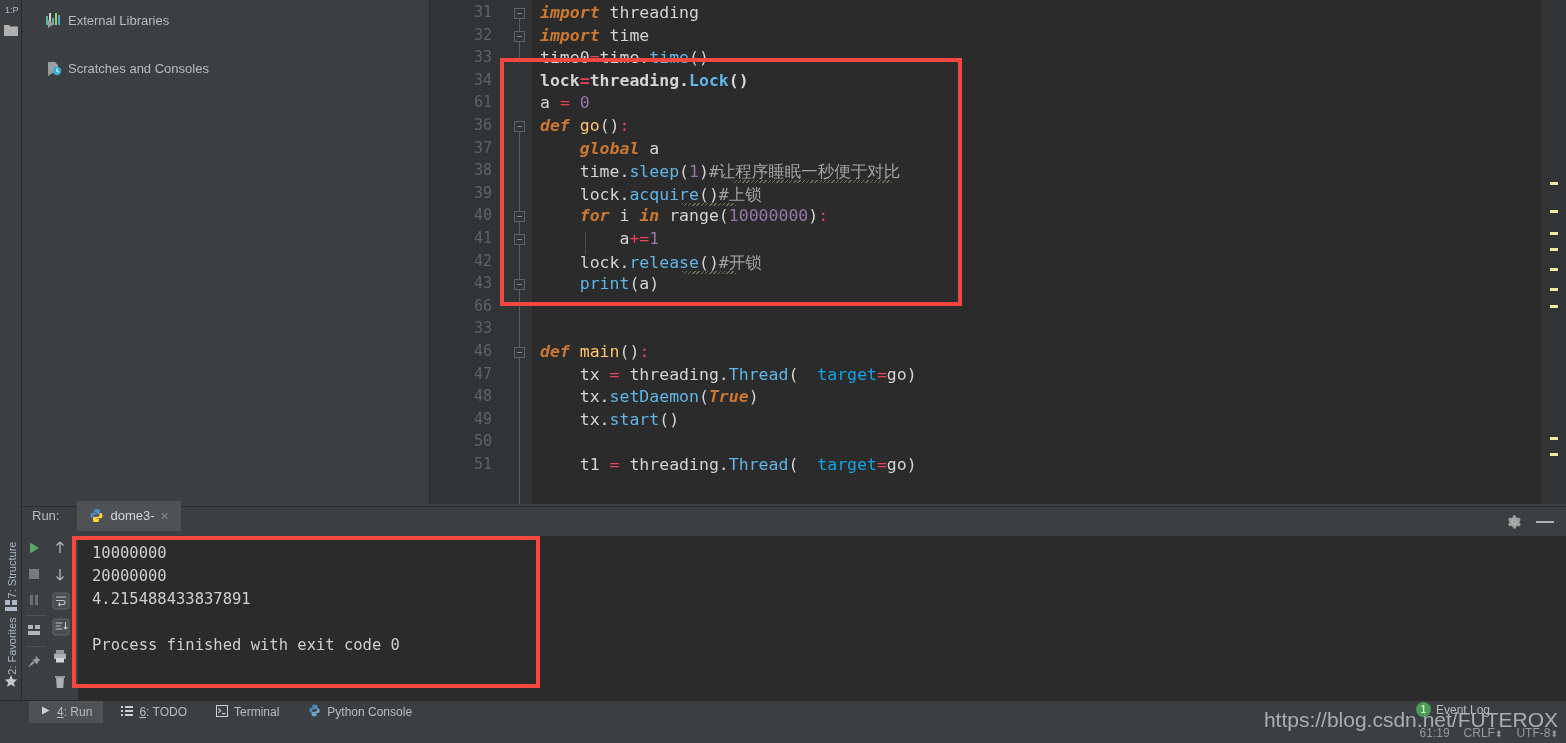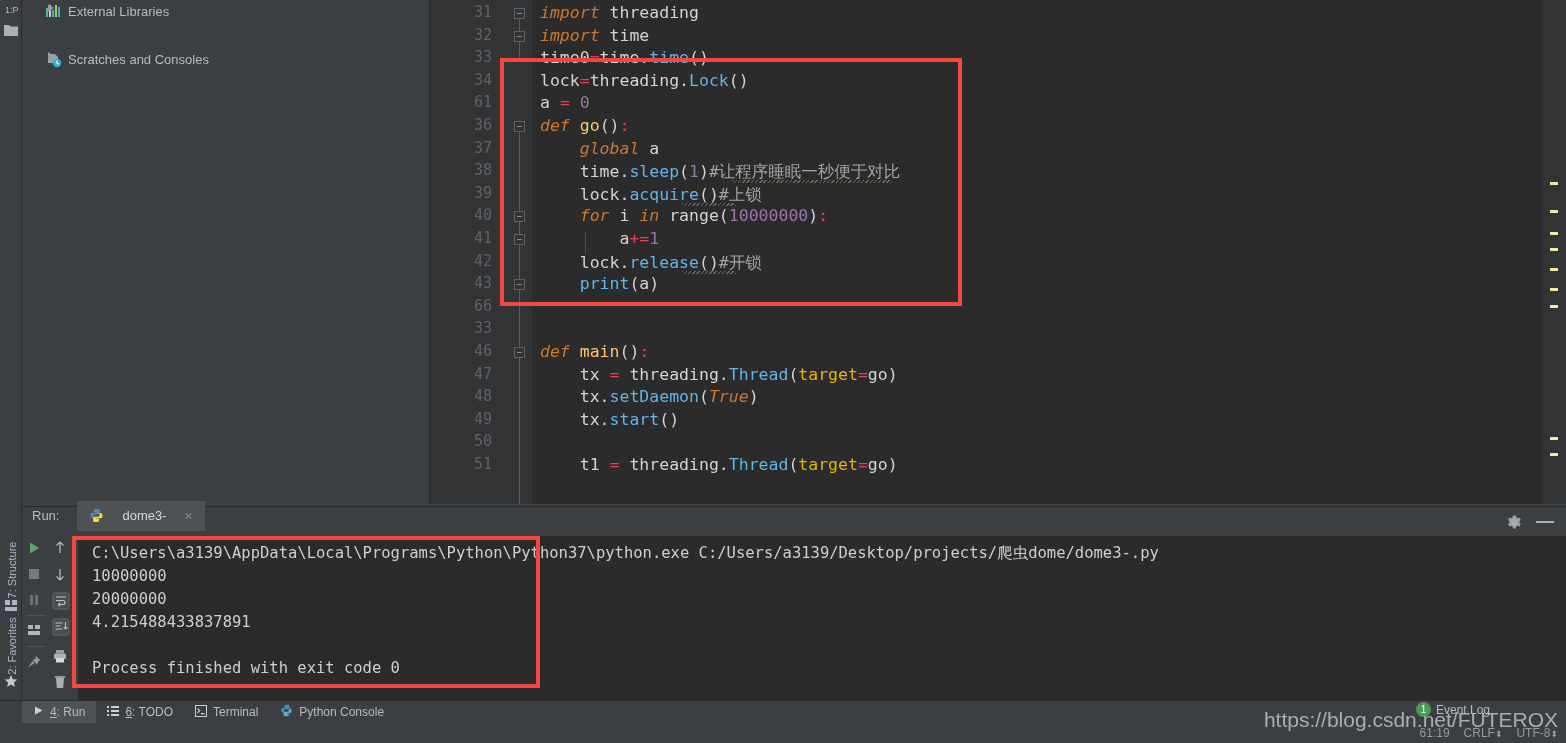--- a/index.html
+++ b/index.html
@@ -23,21 +23,21 @@
     text-align: center;
   }
   .strip-icon { position: absolute; left: 4px; width: 14px; height: 14px; }
 
   
   .project-pane {
     position: absolute; left: 22px; top: 0; width: 408px; height: 504px;
     background: #3c3f41; border-right: 1px solid #2b2b2b;
   }
   .tree-row {
-    position: relative; height: 24px; display: flex; align-items: flex-start;
+    position: relative; height: 24px; display: flex; align-items: flex-end;
     padding-left: 24px; font-size: 13px; color: #bbbbbb;
   }
   .tri {
     position: absolute; left: 26px; width: 0; height: 0;
     border-left: 6px solid #9a9a9a;
     border-top: 4px solid transparent; border-bottom: 4px solid transparent;
   }
   .tree-icon { width: 16px; height: 16px; margin-right: 6px; flex: 0 0 16px; }
   .barcode { display: flex; align-items: flex-end; height: 13px; gap: 1px; }
   .barcode i { width: 2px; display: block; }
@@ -60,27 +60,27 @@
     background: #2b2b2b; overflow: hidden;
   }
   .ln {
     position: absolute; right: 8px; width: 60px; text-align: right;
     font-family: "DejaVu Sans Mono", monospace; font-size: 15px; color: #606366;
   }
   .cl {
     position: absolute; left: 8px; white-space: pre;
     font-family: "DejaVu Sans Mono", monospace; font-size: 16.5px; color: #a9b7c6;
   }
-  .kw   { color: #cc7832; font-style: italic; }
+  .kw   { color: #cc7832; font-style: italic; font-weight: bold; }
   .fn   { color: #ffc66d; }
   .meth { color: #60b6e8; }
   .num  { color: #9876aa; }
   .op   { color: #e8425b; }
   .cmt  { color: #a3a3a3; }
-  .param{ color: #eab308; }
+  .param{ color: #0ea5e9; margin-left: 19px; }
   .punc { color: #e8425b; }
   .plain{ color: #d4d4d4; }
 
   .fold-mark {
     position: absolute; left: 14px; width: 11px; height: 11px;
     border: 1px solid #606366; background: #313335;
   }
   .fold-mark:after {
     content: ""; position: absolute; left: 2px; top: 4px;
     width: 5px; height: 1px; background: #888;
@@ -112,21 +112,21 @@
 
   
   .run-header {
     position: absolute; left: 22px; top: 506px; width: 1544px; height: 18px;
     background: #3c3f41; border-top: 1px solid #2b2b2b;
     display: flex; align-items: center;
   }
   .run-label { font-size: 13px; color: #bbbbbb; margin-left: 10px; }
   .run-tab {
     margin-left: 18px; height: 30px; padding: 0 12px; background: #4e5254;
-    display: flex; align-items: center; gap: 18px;
+    display: flex; align-items: center; gap: 6px;
     font-size: 13px; color: #d6d6d6;
   }
   .py-icon { width: 15px; height: 15px; position: relative; }
   .close-x { color: #8a8a8a; font-size: 14px; line-height: 1; }
 
   .run-side {
     position: absolute; left: 22px; top: 536px; width: 54px; height: 164px;
     background: #3c3f41;
   }
   .rs-btn { position: absolute; left: 4px; width: 20px; height: 20px; }
@@ -139,21 +139,21 @@
   }
   .cons-line {
     font-family: "DejaVu Sans Mono", monospace; font-size: 15.5px;
     color: #cfcfcf; white-space: pre; line-height: 23px;
   }
 
   
   .toolwin-bar {
     position: absolute; left: 0; top: 700px; width: 1566px; height: 23px;
     background: #3c3f41; border-top: 1px solid #2b2b2b;
-    display: flex; align-items: center;
+    display: flex; align-items: center; gap: 7px;
   }
   .tw {
     height: 23px; padding: 0 11px; display: flex; align-items: center; gap: 6px;
     font-size: 12px; color: #bbbbbb;
   }
   .tw.active { background: #4e5254; }
   .u { text-decoration: underline; }
 
   .status-bar {
     position: absolute; left: 0; top: 723px; width: 1566px; height: 20px;
@@ -282,21 +282,21 @@
         <div class="fold-mark" style="top: 211.4px;"></div>
         <div class="fold-mark" style="top: 234px;"></div>
         <div class="fold-mark" style="top: 279.2px;"></div>
         <div class="fold-mark" style="top: 347px;"></div>
       </div>
     <div class="code-area" id="codearea">
       <div class="indent-guide" style="left:53px;top:232px;height:22px;"></div>
     <div class="cl" style="top: 3px;"><span class="kw">import</span><span class="plain"> threading</span></div>
         <div class="cl" style="top: 25.6px;"><span class="kw">import</span><span class="plain"> time</span></div>
         <div class="cl" style="top: 48.2px;"><span class="plain">time0</span><span class="op">=</span><span class="plain">time.</span><span class="meth">time</span><span class="plain">()</span></div>
-        <div class="cl" style="top: 70.8px;"><span class="plain">lock</span><span class="op">=</span><span class="plain">threading.</span><span class="meth">Lock</span><span class="plain">()</span></div>
+        <div class="cl" style="top: 70.8px; font-weight: bold;"><span class="plain">lock</span><span class="op">=</span><span class="plain">threading.</span><span class="meth">Lock</span><span class="plain">()</span></div>
         <div class="cl" style="top: 93.4px;"><span class="plain">a </span><span class="op">=</span><span class="plain"> </span><span class="num">0</span></div>
         <div class="cl" style="top: 116px;"><span class="kw">def</span><span class="plain"> </span><span class="fn">go</span><span class="plain">()</span><span class="punc">:</span></div>
         <div class="cl" style="top: 138.6px;"><span class="plain">    </span><span class="kw">global</span><span class="plain"> a</span></div>
         <div class="cl" style="top: 161.2px;"><span class="plain">    time.</span><span class="meth">sleep</span><span class="plain">(</span><span class="num">1</span><span class="plain">)</span><span class="cmt">#让程序睡眠一秒便于对比</span></div>
         <div class="cl" style="top: 183.8px;"><span class="plain">    lock.</span><span class="meth">acquire</span><span class="plain">()</span><span class="cmt">#上锁</span></div>
         <div class="cl" style="top: 206.4px;"><span class="plain">    </span><span class="kw">for</span><span class="plain"> i </span><span class="kw">in</span><span class="plain"> range(</span><span class="num">10000000</span><span class="plain">)</span><span class="punc">:</span></div>
         <div class="cl" style="top: 229px;"><span class="plain">        a</span><span class="op">+=</span><span class="num">1</span></div>
         <div class="cl" style="top: 251.6px;"><span class="plain">    lock.</span><span class="meth">release</span><span class="plain">()</span><span class="cmt">#开锁</span></div>
         <div class="cl" style="top: 274.2px;"><span class="plain">    </span><span class="meth">print</span><span class="plain">(a)</span></div>
         <div class="cl" style="top: 296.8px;"></div>
@@ -413,21 +413,20 @@
     </div>
     <div class="rs-btn2" style="top:138px;">
       <svg width="16" height="16" viewBox="0 0 16 16">
           <path d="M4 4h8l-.8 10H4.8z" fill="#aeaeae"></path>
           <rect x="3" y="2.2" width="10" height="1.6" fill="#aeaeae"></rect>
         </svg>
     </div>
   </div>
 
   <div class="console" id="console">
-      <div class="cons-line">C:\Users\a3139\AppData\Local\Programs\Python\Python37\python.exe C:/Users/a3139/Desktop/projects/爬虫dome/dome3-.py</div>
       <div class="cons-line">10000000</div>
       <div class="cons-line">20000000</div>
       <div class="cons-line">4.215488433837891</div>
       <div class="cons-line">&nbsp;</div>
       <div class="cons-line">Process finished with exit code 0</div>
     </div>
 
   <div class="redbox" style="left:72px; top:536px; width:468px; height:152px;"></div>
 
   <div class="toolwin-bar" id="twbar">

